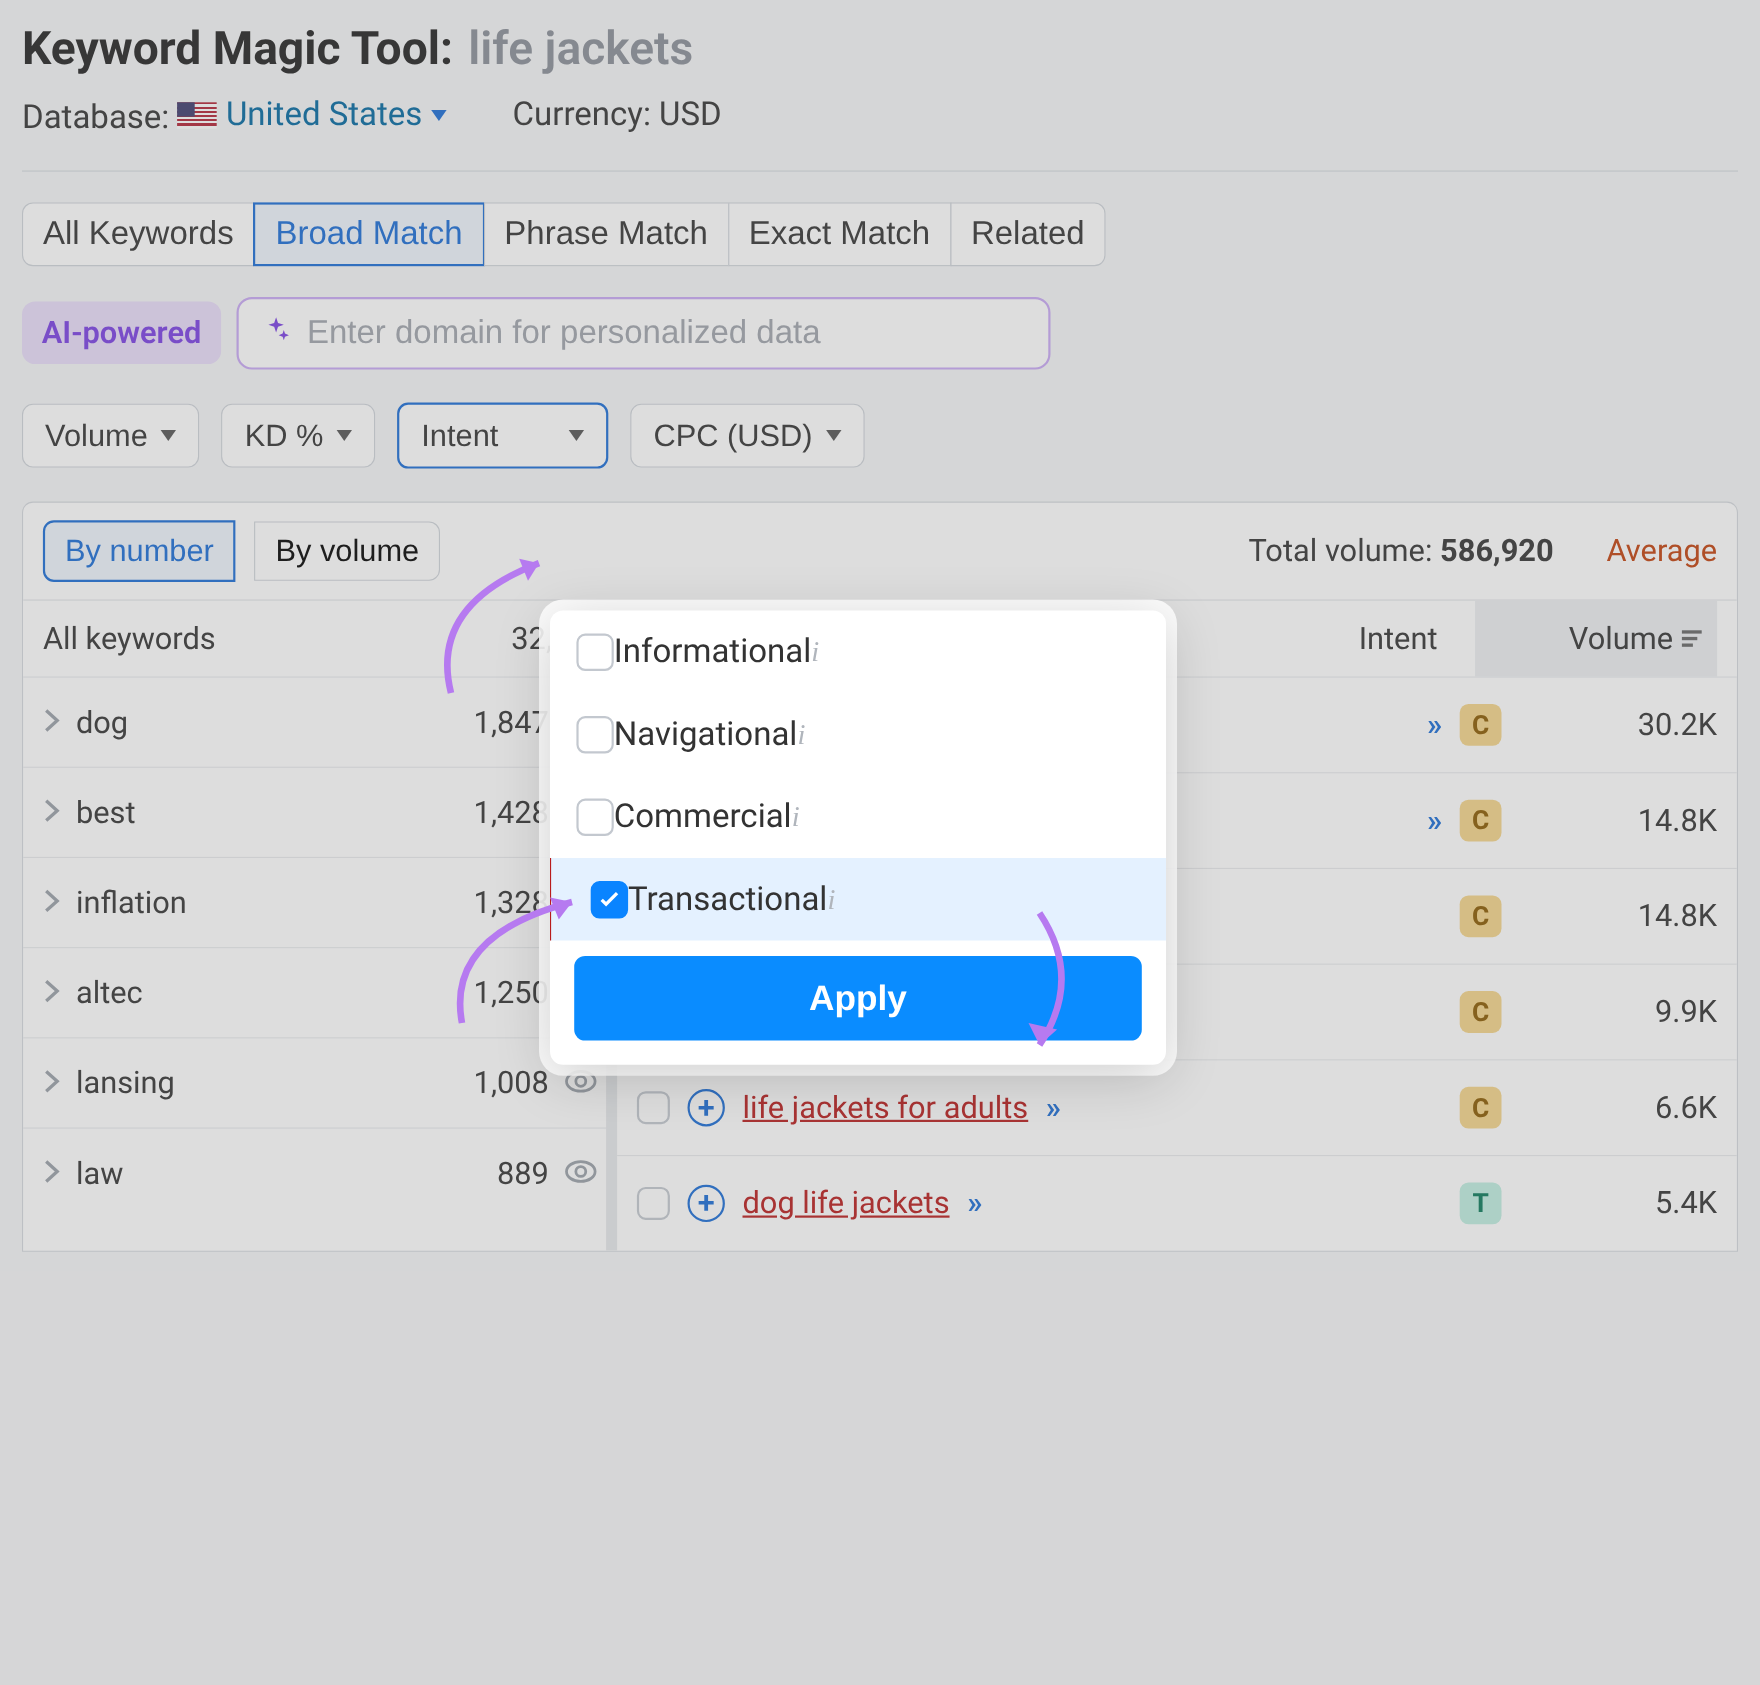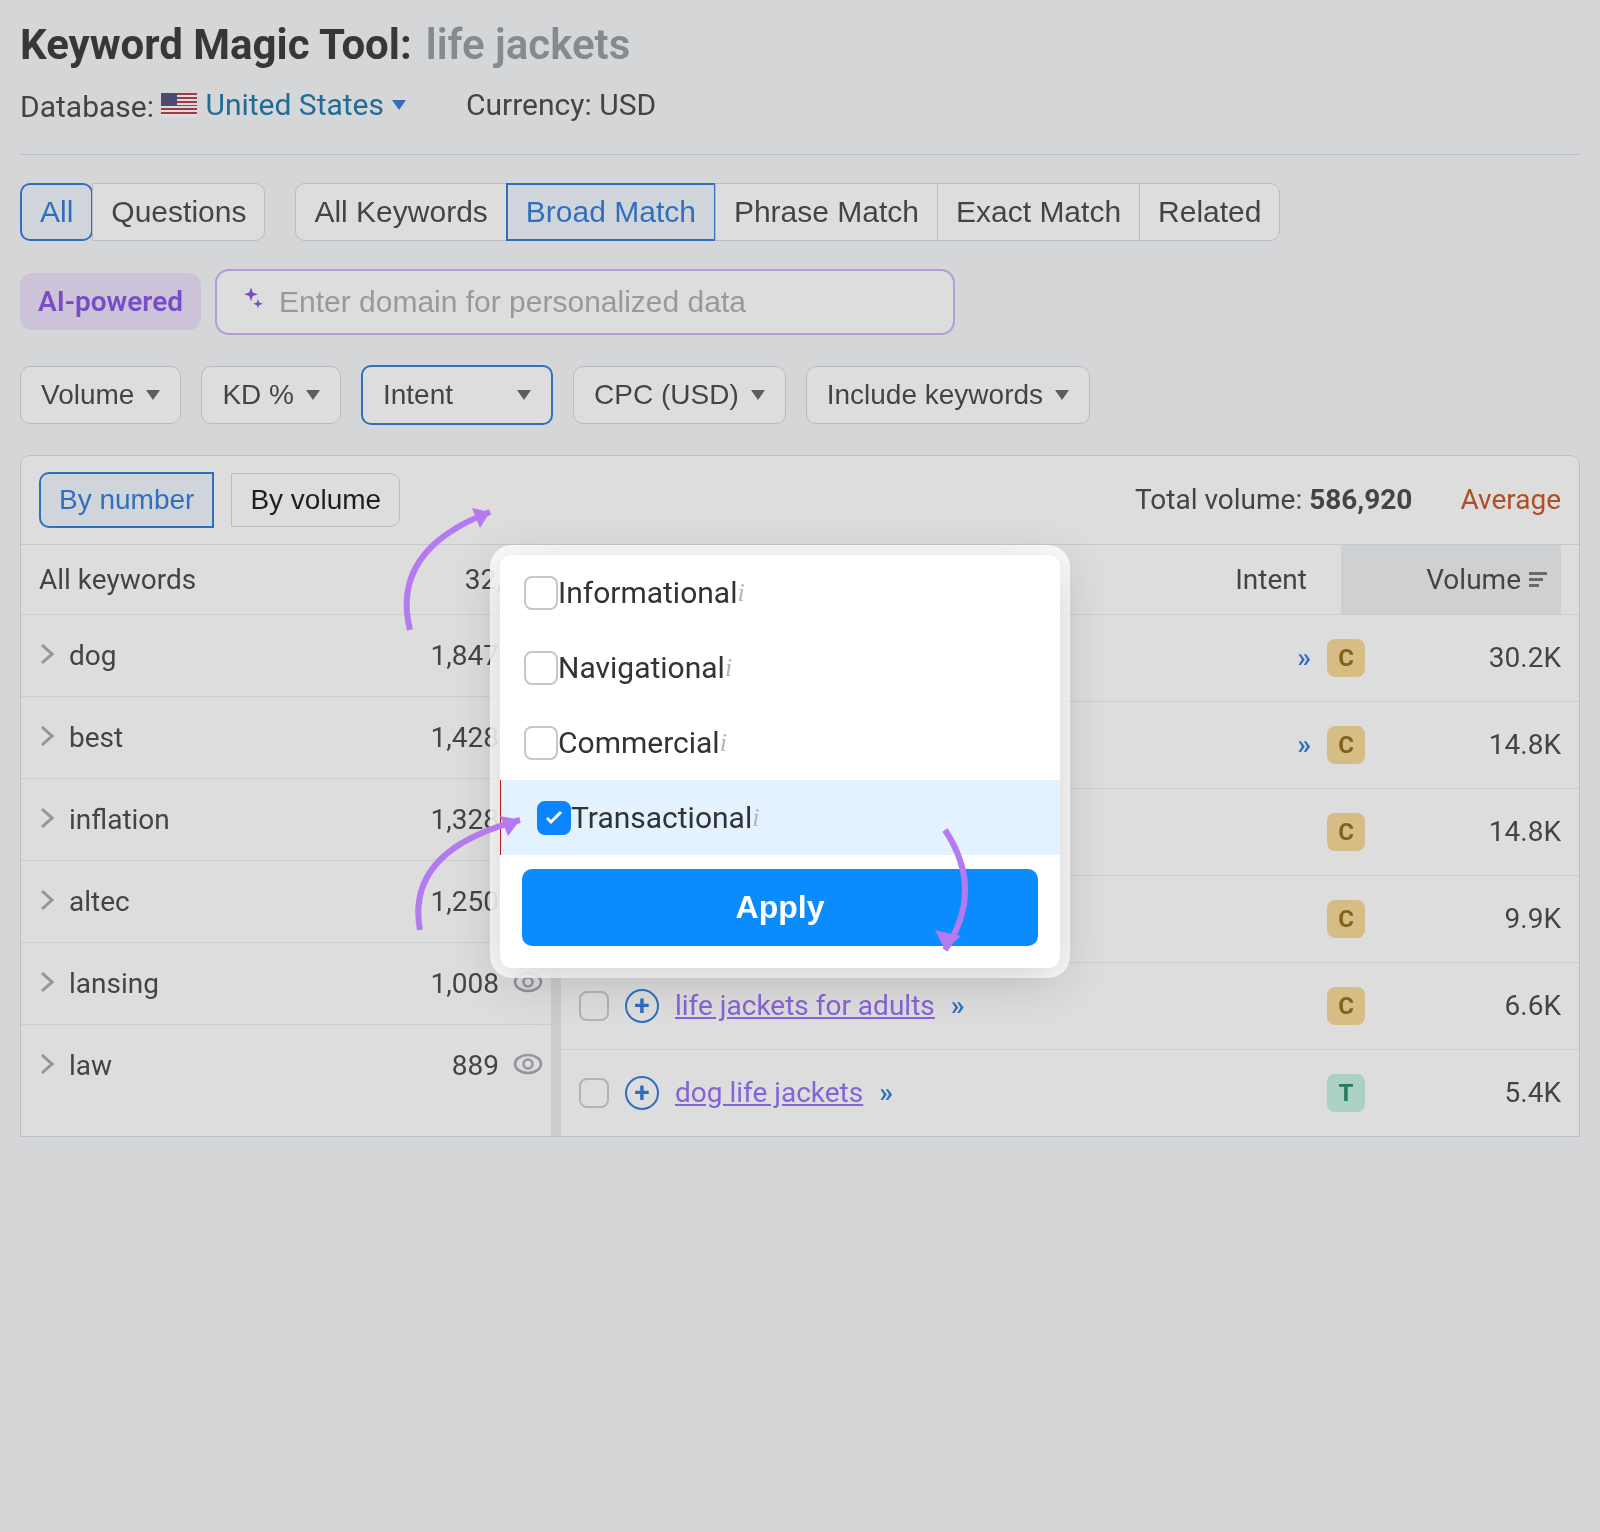--- a/index.html
+++ b/index.html
@@ -81,21 +81,21 @@
   .left-track::before { content:""; position:absolute; left:1px; top:0; width:8px; height:220px; background:#9fa6b0; border-radius:4px; }
   .kw-row { display:flex; align-items:center; gap:14px; padding:24px 18px; border-top:1px solid #e8eaed; font-size:28px; }
   .kw-row .chev-r { color:#888; }
   .kw-row .name { flex:1; color:#333; }
   .kw-row .count { color:#333; width:110px; text-align:right; }
   .eye-icon { color:#888; }
   .right-panel { flex:1; }
   .res-row { display:flex; align-items:center; gap:16px; padding:24px 18px; border-top:1px solid #e8eaed; font-size:28px; }
   .checkbox { width:30px; height:30px; border:2px solid #c3c8cf; border-radius:8px; background:#fff; }
   .plus-circle { width:34px; height:34px; border:2px solid #1a6dd6; border-radius:50%; display:inline-flex; align-items:center; justify-content:center; color:#1a6dd6; font-weight:600; }
-  .kw-link { color:#8b5cf6; }
+  .kw-link { color:#b91c1c; }
   .dbl-chev { color:#1a6dd6; font-weight:600; }
   .res-row .intent-badge { margin-left:auto; }
   .intent-badge { width:38px; height:38px; border-radius:8px; display:inline-flex; align-items:center; justify-content:center; font-weight:700; font-size:24px; }
   .intent-C { background:#f5d58a; color:#8a5a00; }
   .intent-T { background:#bfeee0; color:#0a7a5a; }
   .vol-cell { width:180px; text-align:right; font-size:28px; color:#333; }
   
   .dropdown {
     position:absolute;
     left:500px; top:555px;
@@ -137,24 +137,20 @@
     </div>
     <div>
       <span class="meta-label">Currency:</span>
       <span>USD</span>
     </div>
   </div>
   <hr class="divider">
 
   <div class="tab-row">
     <div class="tab-group">
-      <button class="tab active">All</button>
-      <button class="tab" style="border-radius:0 10px 10px 0; margin-left:-1px;">Questions</button>
-    </div>
-    <div class="tab-group">
       <button class="tab allk">All Keywords</button>
       <button class="tab broad active">Broad Match</button>
       <button class="tab phrase">Phrase Match</button>
       <button class="tab exact">Exact Match</button>
       <button class="tab related">Related</button>
     </div>
   </div>
 
   <div class="ai-row">
     <div class="ai-pill">AI-powered</div>
@@ -179,24 +175,20 @@
       </button>
     <button class="filter-btn intent">
         <span>Intent</span>
         <span style="width:40px"></span>
         <span class="chev"></span>
       </button>
     <button class="filter-btn">
         <span>CPC (USD)</span>
         <span class="chev"></span>
       </button>
-    <button class="filter-btn">
-        <span>Include keywords</span>
-        <span class="chev"></span>
-      </button>
   </div>
 
   <div class="table-wrap">
     <div class="table-header-bar">
       <button class="sort-tab active">By number</button>
       <button class="sort-tab">By volume</button>
       <div class="spacer"></div>
       <div class="total-vol">
         <span>Total volume:</span> <b>586,920</b>
       </div>

